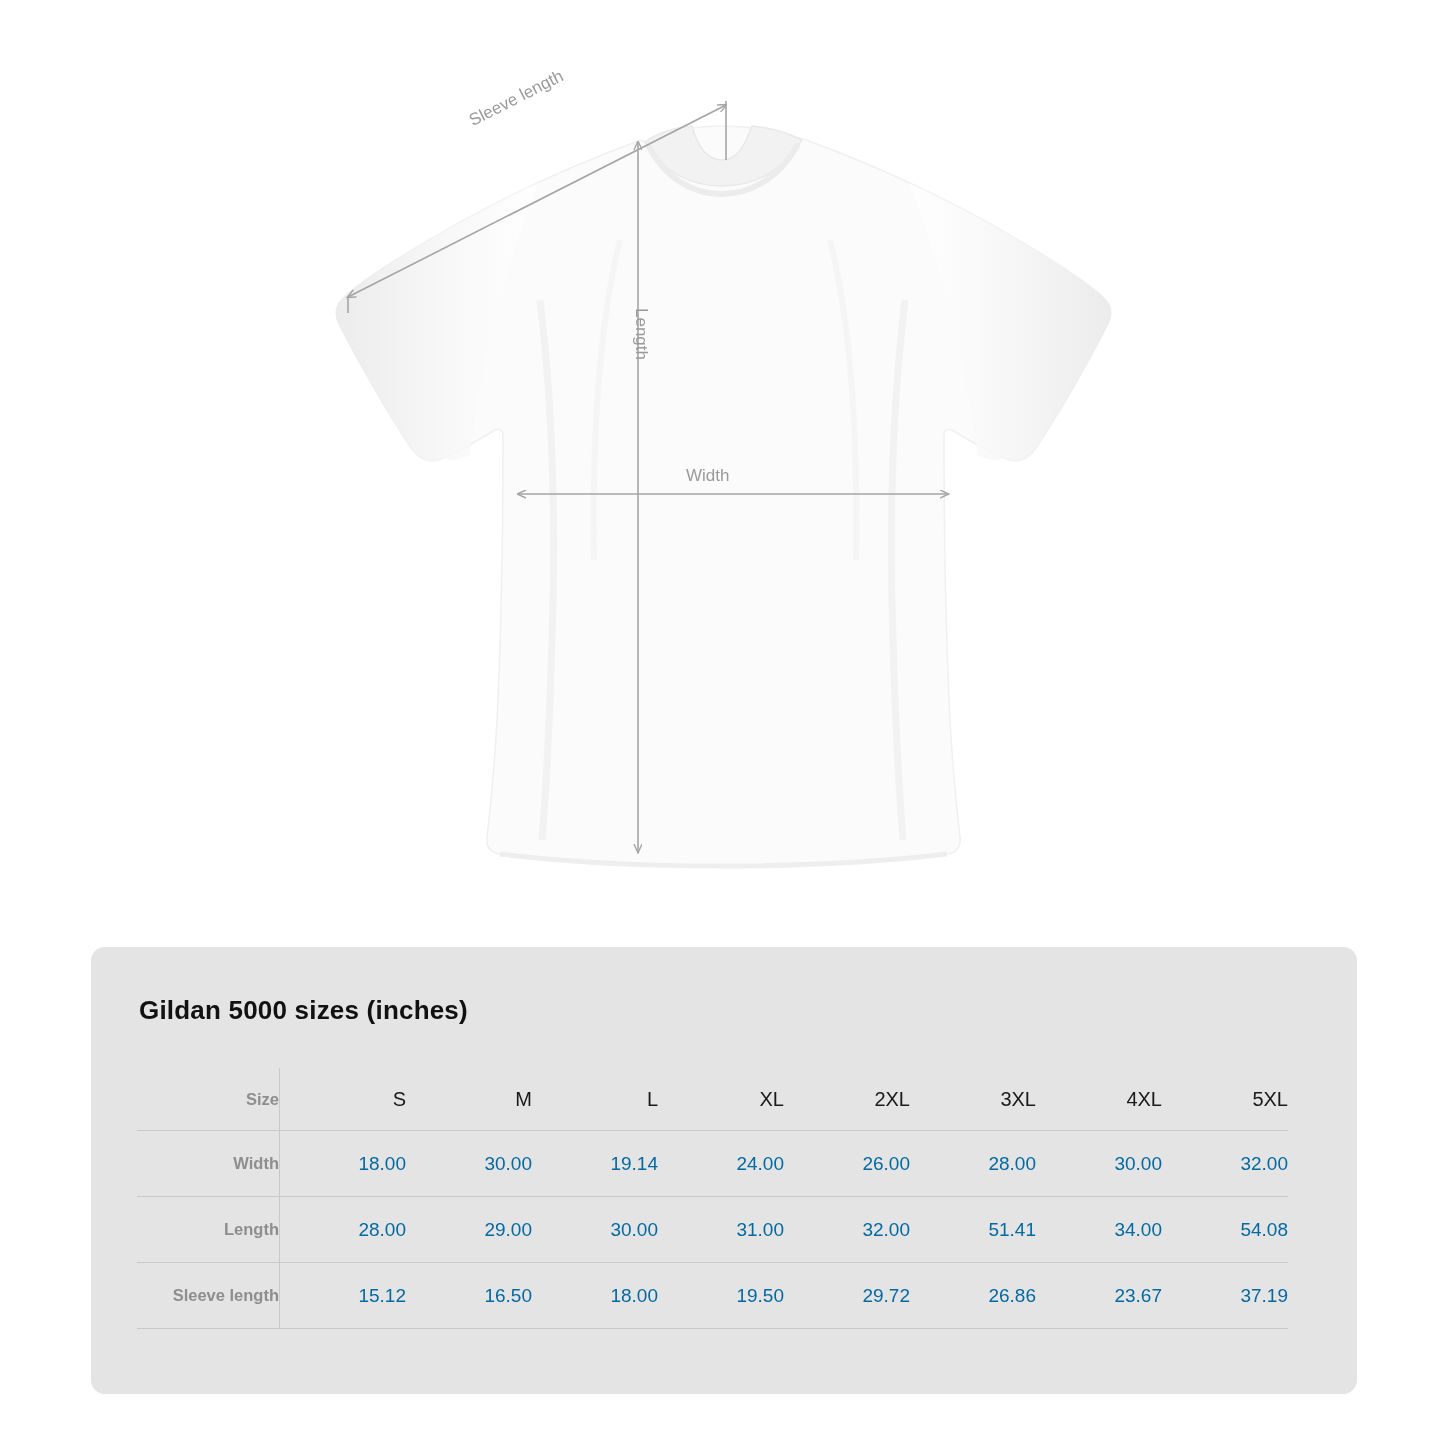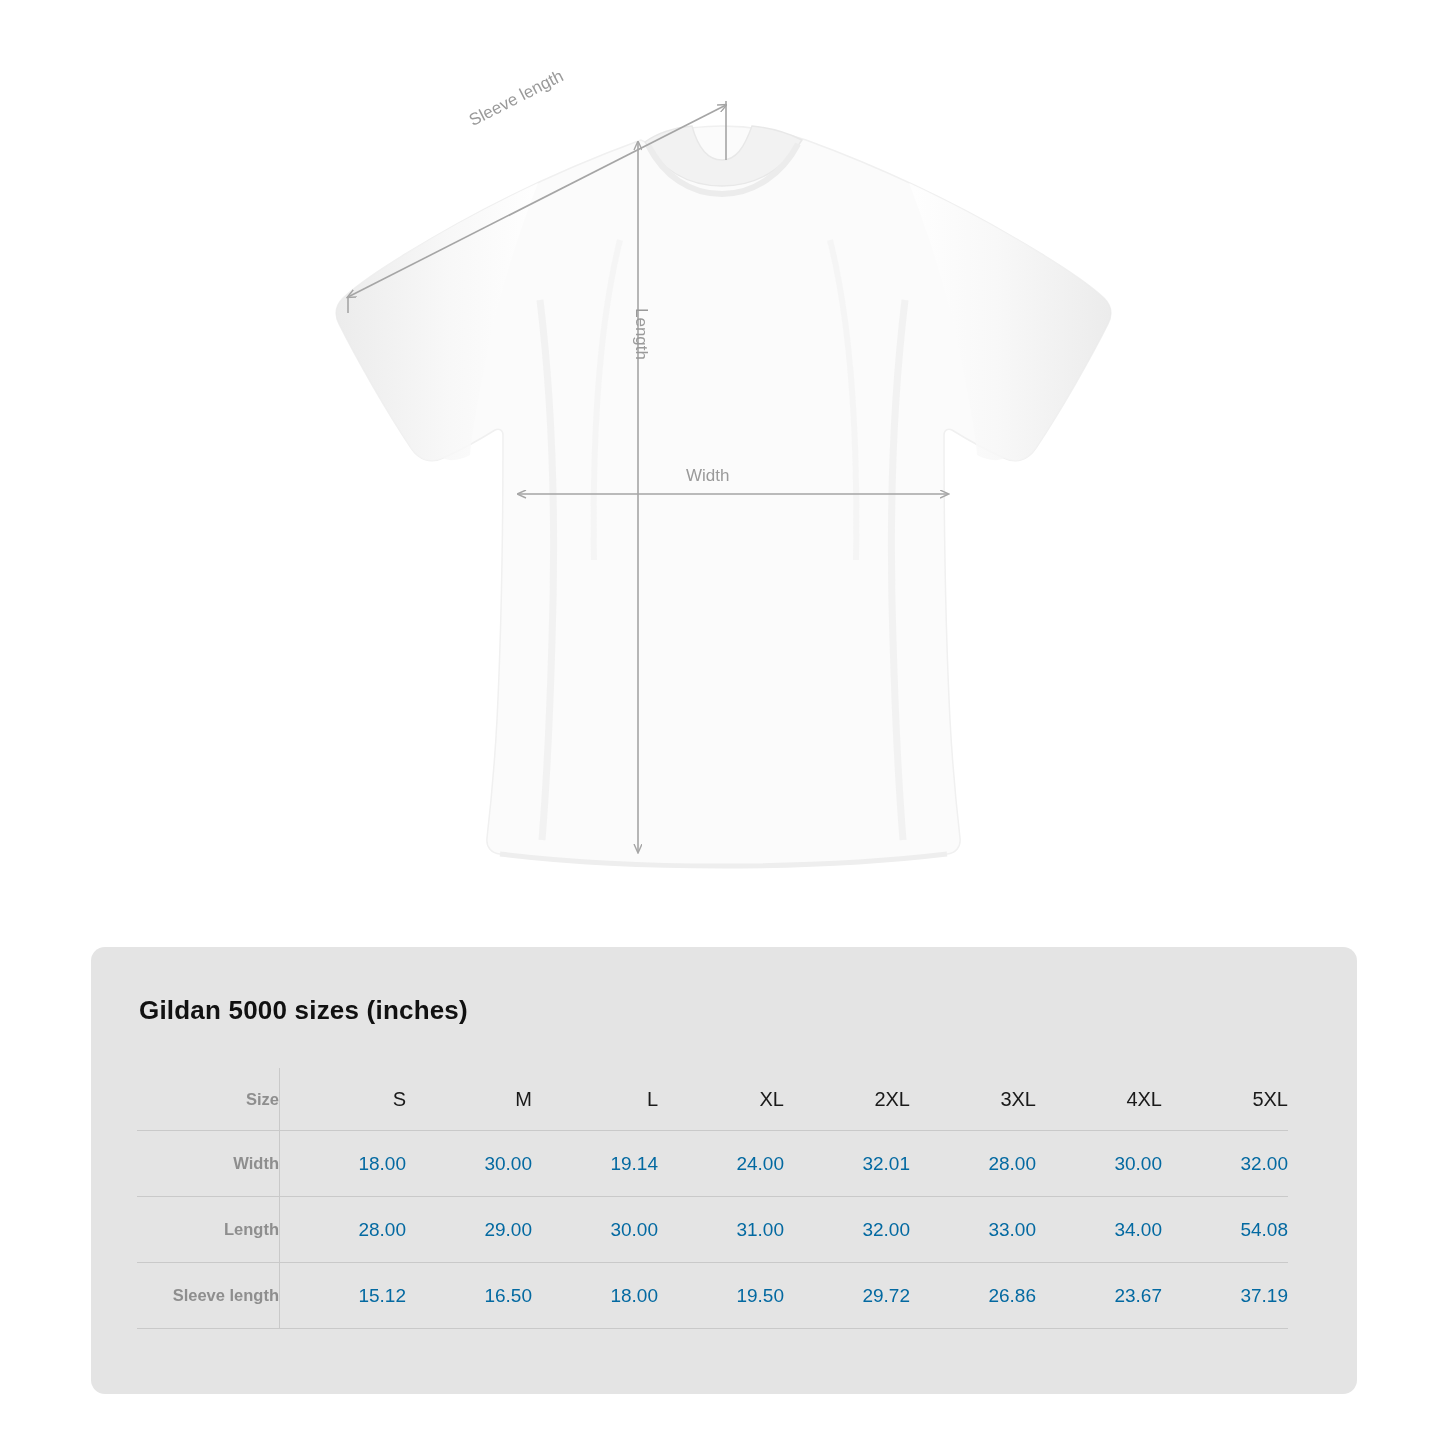--- a/index.html
+++ b/index.html
@@ -234,33 +234,33 @@
         <th class="head-cell">5XL</th>
       </tr>
     </thead>
     <tbody>
       <tr class="data-row">
         <td class="row-header">Width</td>
         <td class="col-cell">18.00</td>
         <td class="col-cell">30.00</td>
         <td class="col-cell">19.14</td>
         <td class="col-cell">24.00</td>
-        <td class="col-cell">32.01</td>
+        <td class="col-cell">26.00</td>
         <td class="col-cell">28.00</td>
         <td class="col-cell">30.00</td>
         <td class="col-cell">32.00</td>
       </tr>
       <tr class="data-row">
         <td class="row-header">Length</td>
         <td class="col-cell">28.00</td>
         <td class="col-cell">29.00</td>
         <td class="col-cell">30.00</td>
         <td class="col-cell">31.00</td>
         <td class="col-cell">32.00</td>
-        <td class="col-cell">33.00</td>
+        <td class="col-cell">51.41</td>
         <td class="col-cell">34.00</td>
         <td class="col-cell">54.08</td>
       </tr>
       <tr class="data-row last-row">
         <td class="row-header">Sleeve length</td>
         <td class="col-cell">15.12</td>
         <td class="col-cell">16.50</td>
         <td class="col-cell">18.00</td>
         <td class="col-cell">19.50</td>
         <td class="col-cell">29.72</td>

